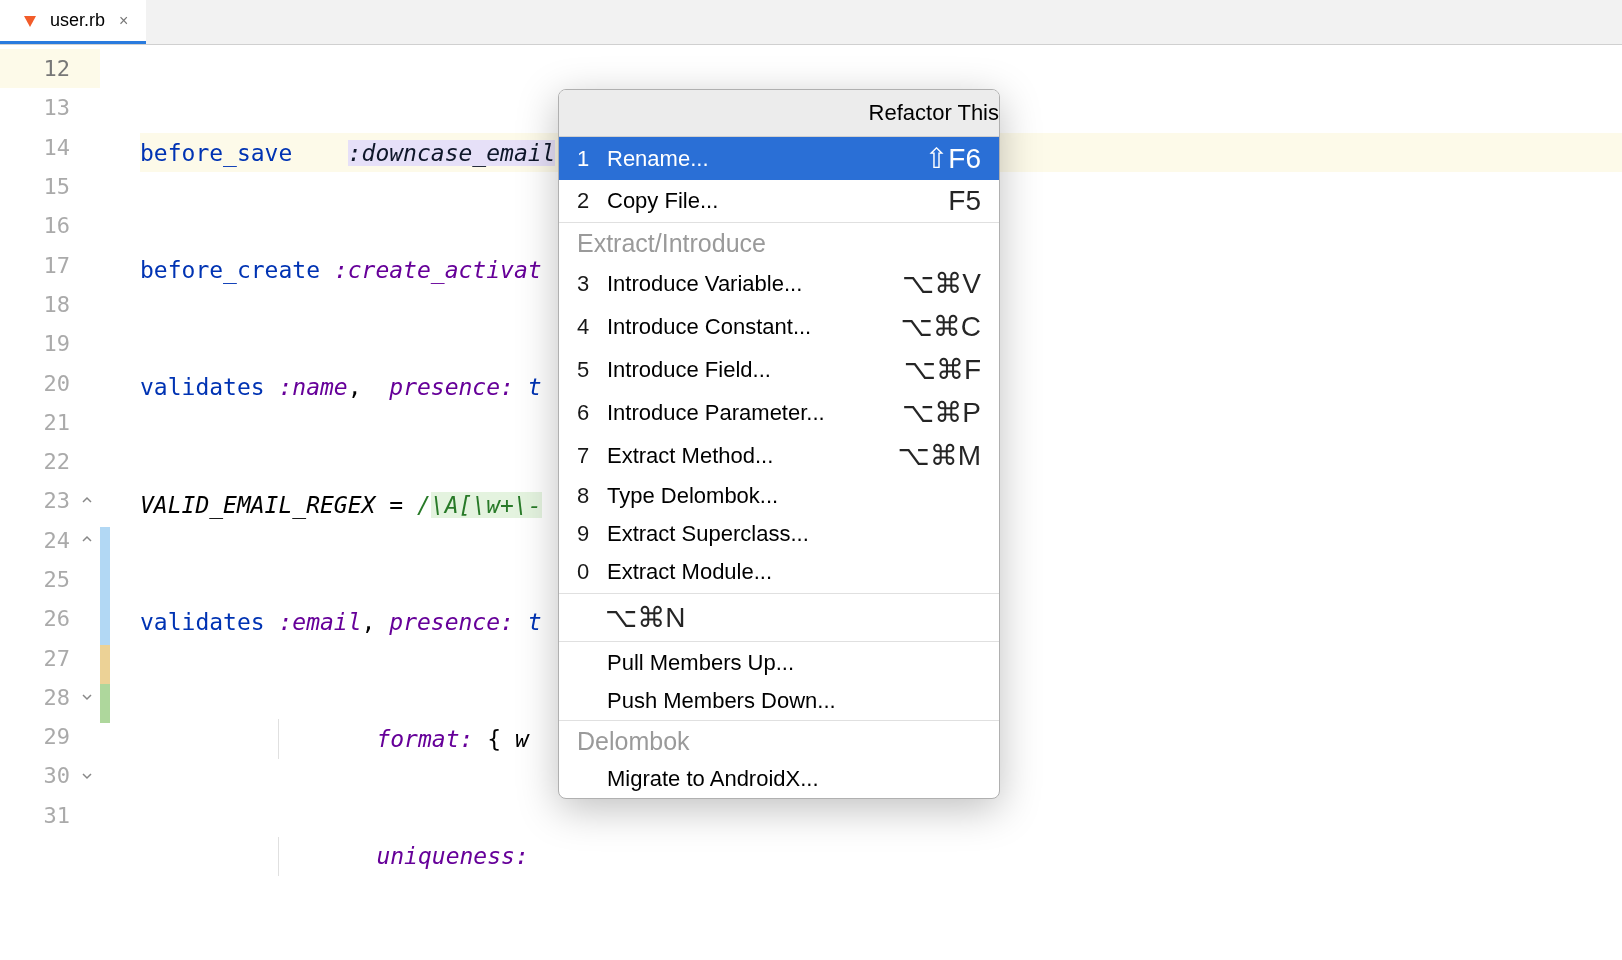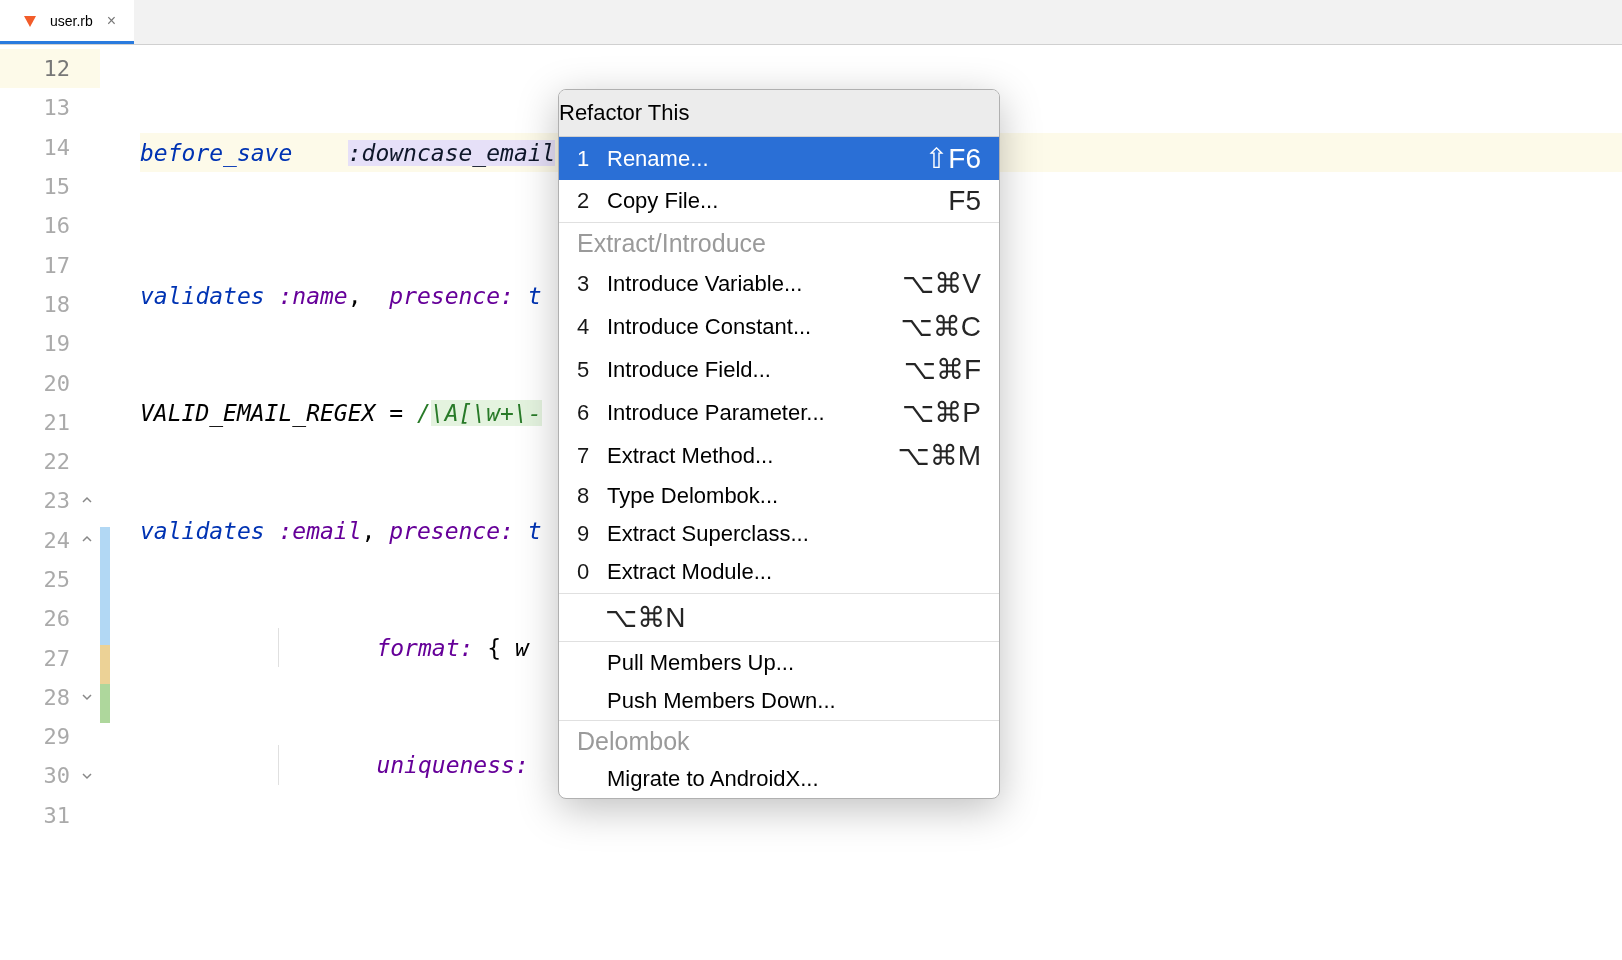--- a/index.html
+++ b/index.html
@@ -28,21 +28,21 @@
     position: relative;
   }
   .tab-icon {
     width: 20px;
     height: 20px;
     display: flex;
     align-items: center;
     justify-content: center;
   }
   .tab-label {
-    font-size: 14px;
+    font-size: 18px;
     color: #000;
   }
   .tab-close {
     font-size: 16px;
     color: #777;
     padding: 0 4px;
     cursor: pointer;
   }
   .editor {
     display: flex;
@@ -106,21 +106,21 @@
     padding-left: 40px;
   }
   .code-line {
     height: 39.3px;
     display: flex;
     align-items: center;
   }
   .code-line.current {
     background: #fdfae9;
   }
-  .kw { color: #0033b3; font-style: italic; }
+  .kw { color: #0033b3; }
   .kw2 { color: #0033b3; font-style: italic; }
   .ident { color: #000; font-style: italic; }
   .sym { color: #660099; font-style: italic; }
   .sym-hl { color: #0f172a; background: #e6e0f8; font-style: italic; text-align: right; }
   .plain { color: #000; }
   .const { color: #000; font-style: italic; }
   .regex { color: #287a28; font-style: italic;}
   .regex-esc { color: #287a28; background: #e4f3df; font-style: italic;}
   
   .indent-guide {
@@ -137,21 +137,21 @@
     width: 442px;
     background: #ffffff;
     border: 1px solid #b0b0b0;
     border-radius: 8px;
     box-shadow: 0 10px 40px rgba(0,0,0,0.25);
     overflow: hidden;
     z-index: 100;
   }
   .popup-title {
     background: #ececec;
-    text-align: left;
+    text-align: right;
     padding: 10px 0;
     font-size: 22px;
     color: #000;
     border-bottom: 1px solid #d0d0d0;
   }
   .popup-item {
     display: flex;
     align-items: center;
     padding: 5px 18px;
     font-size: 22px;
@@ -242,20 +242,21 @@
   <div class="marker-strip">
     <div class="marker blue" style="top:471.6px;height:118px"></div>
     <div class="marker yellow" style="top:589.6px;height:39.3px"></div>
     <div class="marker green" style="top:628.8px;height:39.3px"></div>
   </div>
 
   <div class="code">
     
     <div class="code-line current"><span class="kw">before_save</span><span class="plain">   </span><span class="plain"> </span><span class="sym-hl">:downcase_email</span></div>
     
+    <div class="code-line"><span class="kw">before_create</span><span class="plain"> </span><span class="sym">:create_activat</span></div>
     
     <div class="code-line"><span class="kw">validates</span><span class="plain"> </span><span class="sym">:name</span><span class="plain">,  </span><span class="sym">presence:</span><span class="plain"> </span><span class="kw2">t</span></div>
     
     <div class="code-line"><span class="const">VALID_EMAIL_REGEX</span><span class="plain"> = </span><span class="regex">/</span><span class="regex-esc">\A[\w+\-</span></div>
     
     <div class="code-line"><span class="kw">validates</span><span class="plain"> </span><span class="sym">:email</span><span class="plain">, </span><span class="sym">presence:</span><span class="plain"> </span><span class="kw2">t</span></div>
     
     <div class="code-line"><span class="plain">          </span><span class="indent-guide"></span><span class="plain">       </span><span class="sym">format:</span><span class="plain"> </span><span class="plain">{ </span><span class="ident">w</span></div>
     
     <div class="code-line"><span class="plain">          </span><span class="indent-guide"></span><span class="plain">       </span><span class="sym">uniqueness:</span></div>

